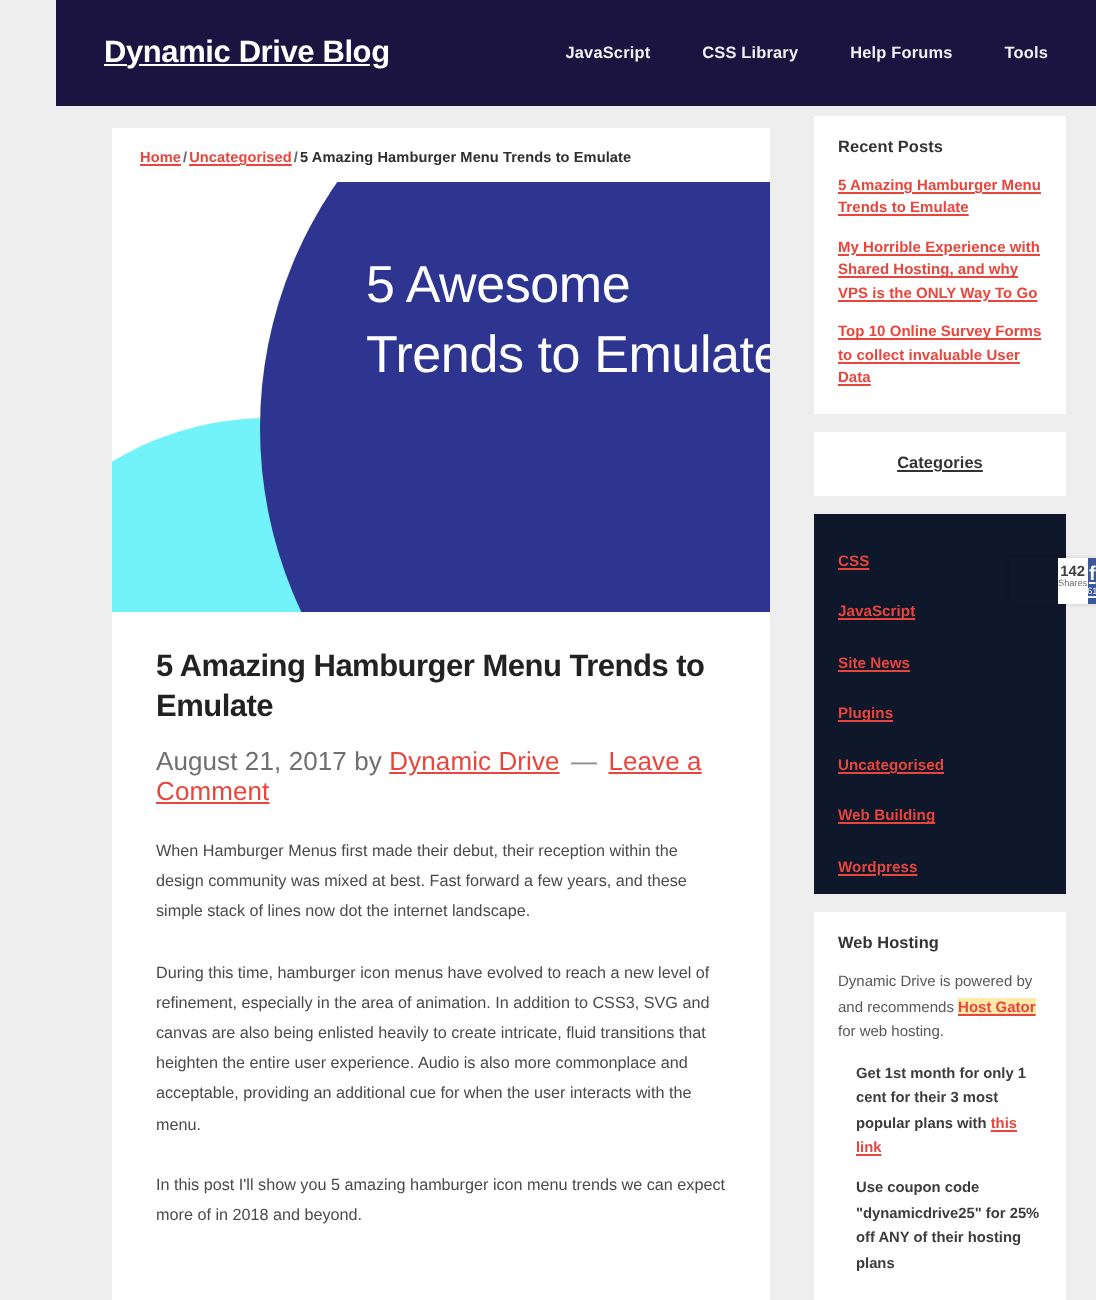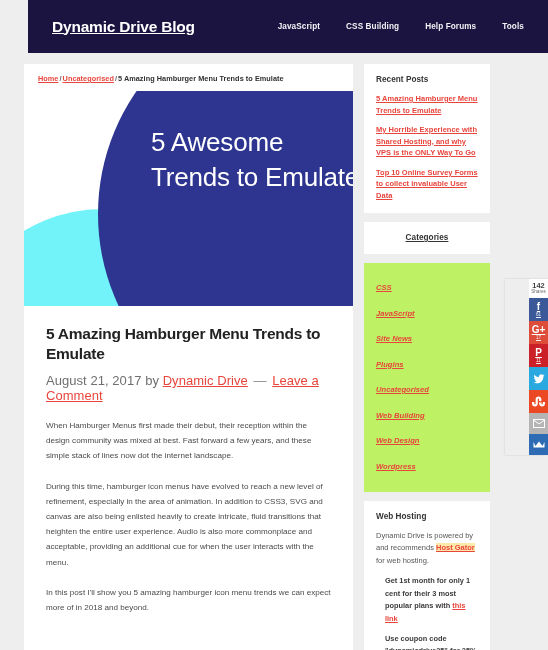--- a/index.html
+++ b/index.html
@@ -38,25 +38,26 @@
     font-size: 8.2px;
     font-weight: bold;
     text-decoration: none;
     white-space: nowrap;
     letter-spacing: 0.1px;
   }
 
   
   .page-wrap {
     display: flex;
-    gap: 11px;
+    gap: 22px;
     padding: 11px 24px 0 24px;
     height: 597px;
-    align-items: flex-start;
+    align-items: flex-end;
     position: relative;
+    margin-left: 32px;
   }
 
   
   .content-col {
     width: 329px;
     background: #ffffff;
     min-height: 586px;
     flex: none;
   }
 
@@ -177,21 +178,21 @@
   .cat-list { list-style: none; }
   .cat-list li { margin-bottom: 7.5px; }
   .cat-list li:last-child { margin-bottom: 0; }
   .cat-list a {
     font-size: 7.6px;
     color: #e8453c;
     font-weight: bold;
     text-decoration: underline;
     letter-spacing: 0.02px;
   }
-  .widget-cats-body { padding: 13px 12px 19px 12px; background:#bef264;font-style:italic; }
+  .widget-cats-body { padding: 13px 12px 6px 12px; background:#0f172a; }
 
   .host-text {
     font-size: 7.5px;
     line-height: 12.6px;
     color: #585858;
   }
   .host-text a.mark {
     color: #e8453c;
     font-weight: bold;
     text-decoration: underline;
@@ -214,21 +215,21 @@
     text-decoration: underline;
   }
 
   
   .share-bar {
     position: absolute;
     right: 0;
     top: 226px;
     width: 43px;
     display: flex;
-    flex-direction: column;
+    flex-direction: row;
     align-items: stretch;
     z-index: 20;
     box-shadow: 0 0 2px rgba(0,0,0,0.15);
     padding-left: 24px;
   }
   .share-total {
     background: #ffffff;
     color: #404040;
     text-align: center;
     padding: 3px 0 3px 0;
@@ -274,21 +275,21 @@
   .sb-more      { background: #2d6cb5; height: 21px; }
   .share-btn svg { display: block; }
 </style>
 </head>
 <body>
 
 <header class="site-header">
   <a class="site-title" href="#">Dynamic Drive Blog</a>
   <nav class="main-nav">
     <a class="nav-link" href="#">JavaScript</a>
-    <a class="nav-link" href="#">CSS Building</a>
+    <a class="nav-link" href="#">CSS Library</a>
     <a class="nav-link" href="#">Help Forums</a>
     <a class="nav-link" href="#">Tools</a>
   </nav>
 </header>
 
 <div class="page-wrap">
 
   <main class="content-col">
 
     <div class="breadcrumb">
@@ -342,21 +343,20 @@
     </section>
 
     <section class="widget-cats-body">
       <ul class="cat-list">
         <li><a href="#">CSS</a></li>
         <li><a href="#">JavaScript</a></li>
         <li><a href="#">Site News</a></li>
         <li><a href="#">Plugins</a></li>
         <li><a href="#">Uncategorised</a></li>
         <li><a href="#">Web Building</a></li>
-        <li><a href="#">Web Design</a></li>
         <li><a href="#">Wordpress</a></li>
       </ul>
     </section>
 
     <section class="widget">
       <div class="widget-title">Web Hosting</div>
       <p class="host-text"><span>Dynamic Drive is powered by and recommends </span><a class="mark" href="#">Host Gator</a><span> for web hosting.</span></p>
       <ul class="host-bullets">
         <li><span>Get 1st month for only 1 cent for their 3 most popular plans with </span><a href="#">this link</a></li>
         <li><span>Use coupon code "dynamicdrive25" for 25% off ANY of their hosting plans</span></li>

